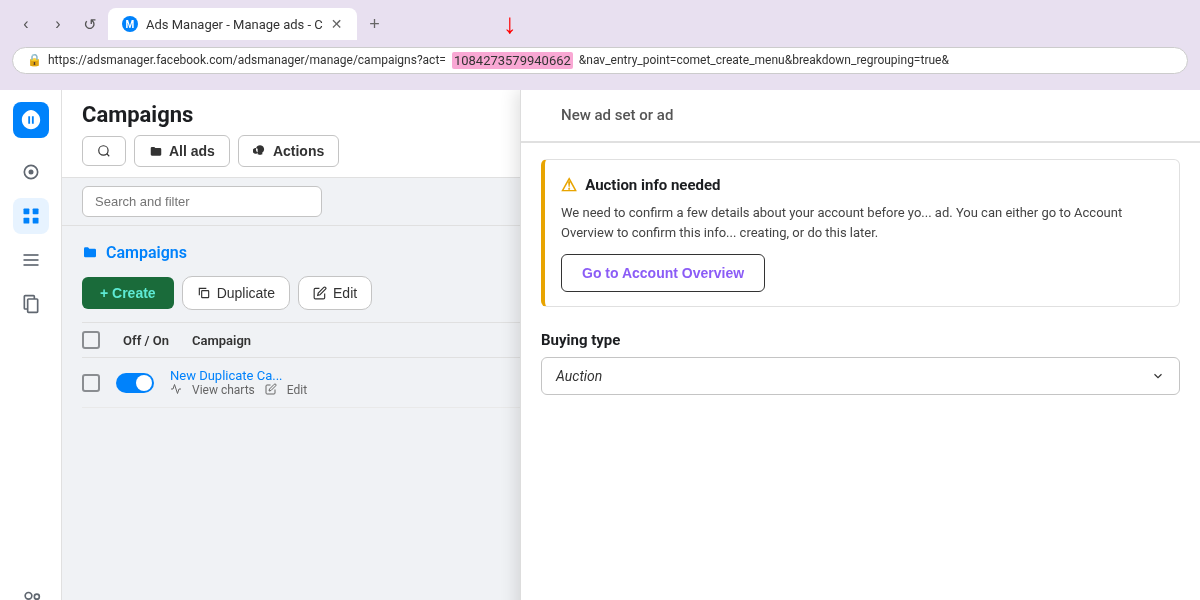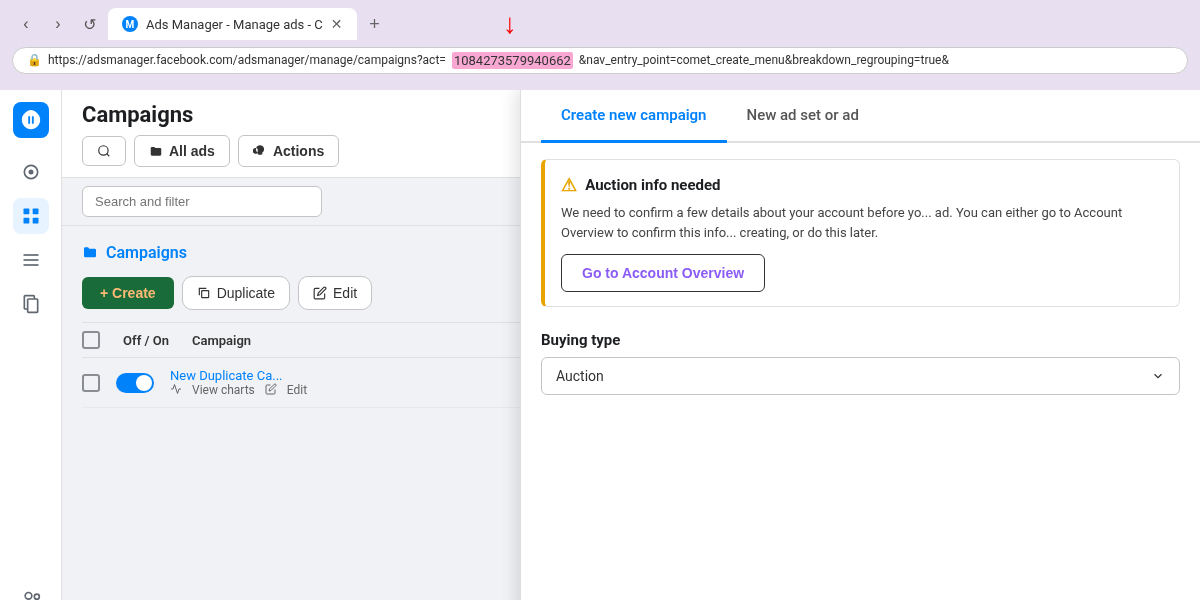--- a/index.html
+++ b/index.html
@@ -203,21 +203,21 @@
       align-items: center;
       gap: 8px;
       margin-bottom: 12px;
     }
     .create-btn {
       display: flex;
       align-items: flex-end;
       gap: 6px;
       padding: 8px 18px;
       background: #1a6b3a;
-      color: #fdba74;
+      color: #5eead4;
       border: none;
       border-radius: 6px;
       font-size: 14px;
       font-weight: 600;
       cursor: pointer;
     }
     .duplicate-btn, .edit-btn {
       display: flex;
       align-items: center;
       gap: 6px;
@@ -380,20 +380,21 @@
       display: flex;
       align-items: center;
       justify-content: space-between;
       border: 1.5px solid #c4c4c4;
       border-radius: 6px;
       padding: 10px 14px;
       font-size: 14px;
       color: #333;
       cursor: pointer;
       background: white;
+      font-style: italic;
     }
 
     
     .fb-icon {
       position: absolute;
       bottom: 0;
       left: 0;
       width: 62px; height: 62px;
       background: #1877f2;
       border-radius: 12px;
@@ -617,23 +618,20 @@
       <svg class="watermark-logo" width="32" height="32" viewBox="0 0 32 32">
         <polygon points="16,4 28,10 28,22 16,28 4,22 4,10" fill="none" stroke="#cc0000" stroke-width="2"></polygon>
         <text x="8" y="20" font-size="10" fill="#cc0000" font-weight="bold">GDT</text>
       </svg>
       <span class="watermark-text">GDT AGENCY</span>
     </div>
 
     <div class="overlay-panel">
 
       <div class="panel-tabs">
-        <div class="panel-tab active">
-          <span>Create new campaign</span>
-        </div>
         <div class="panel-tab">
           <span>New ad set or ad</span>
         </div>
       </div>
 
       <div class="alert-box">
         <div class="alert-header">
           <span class="alert-icon">⚠</span>
           <span>Auction info needed</span>
         </div>

